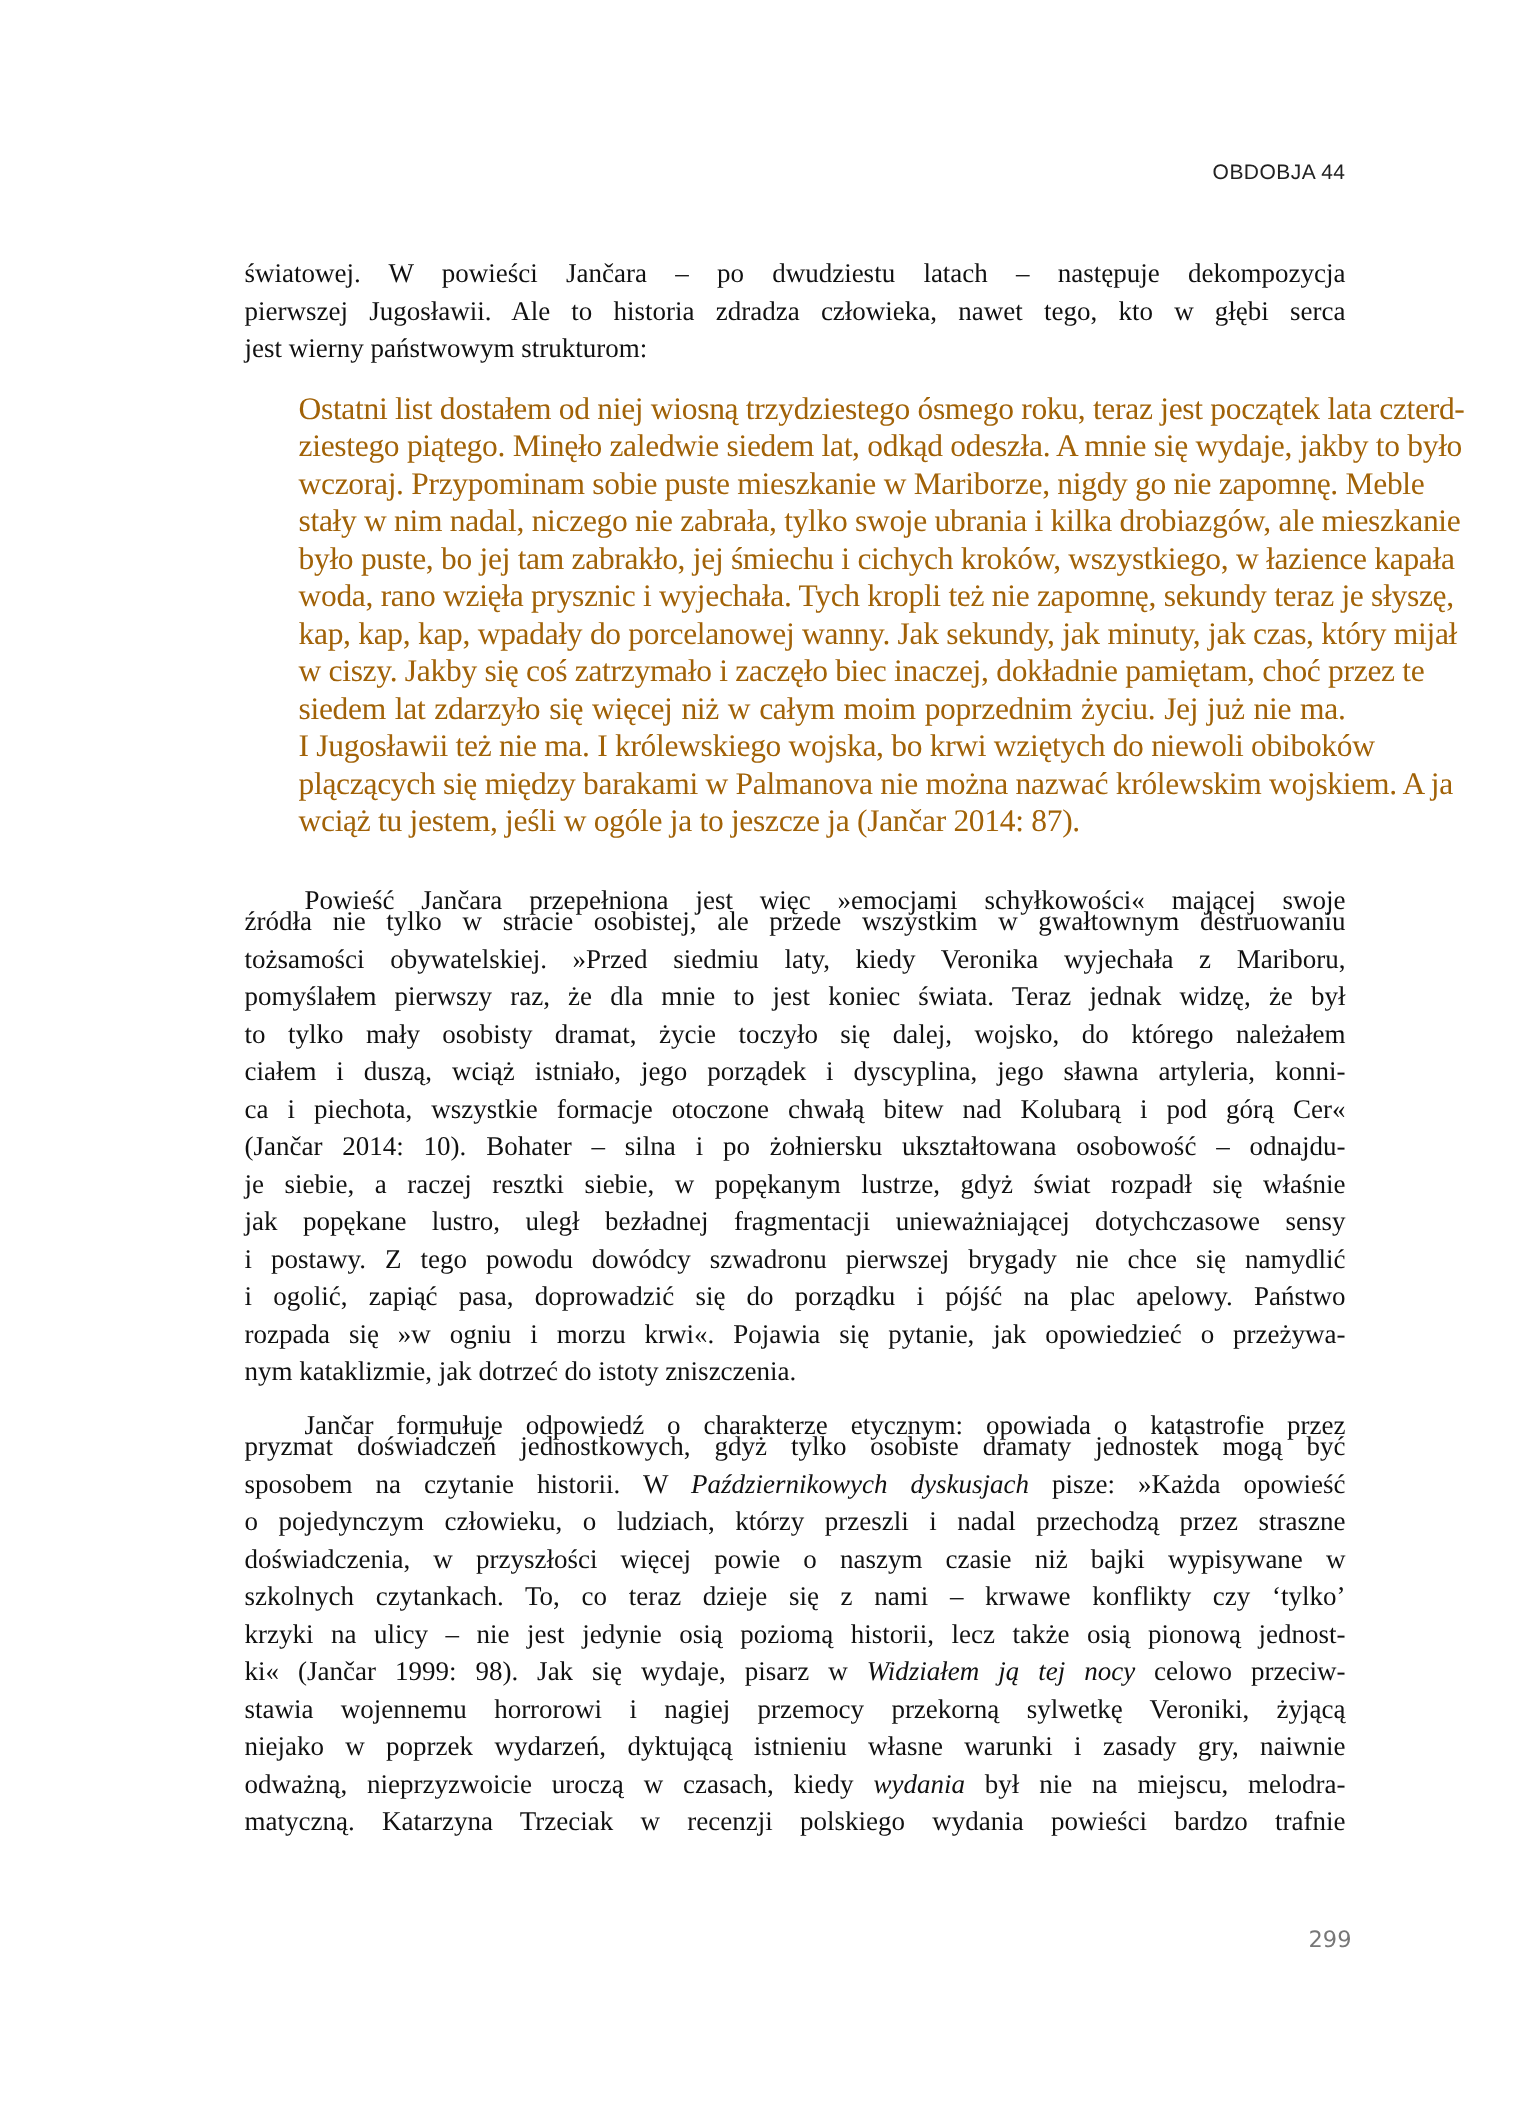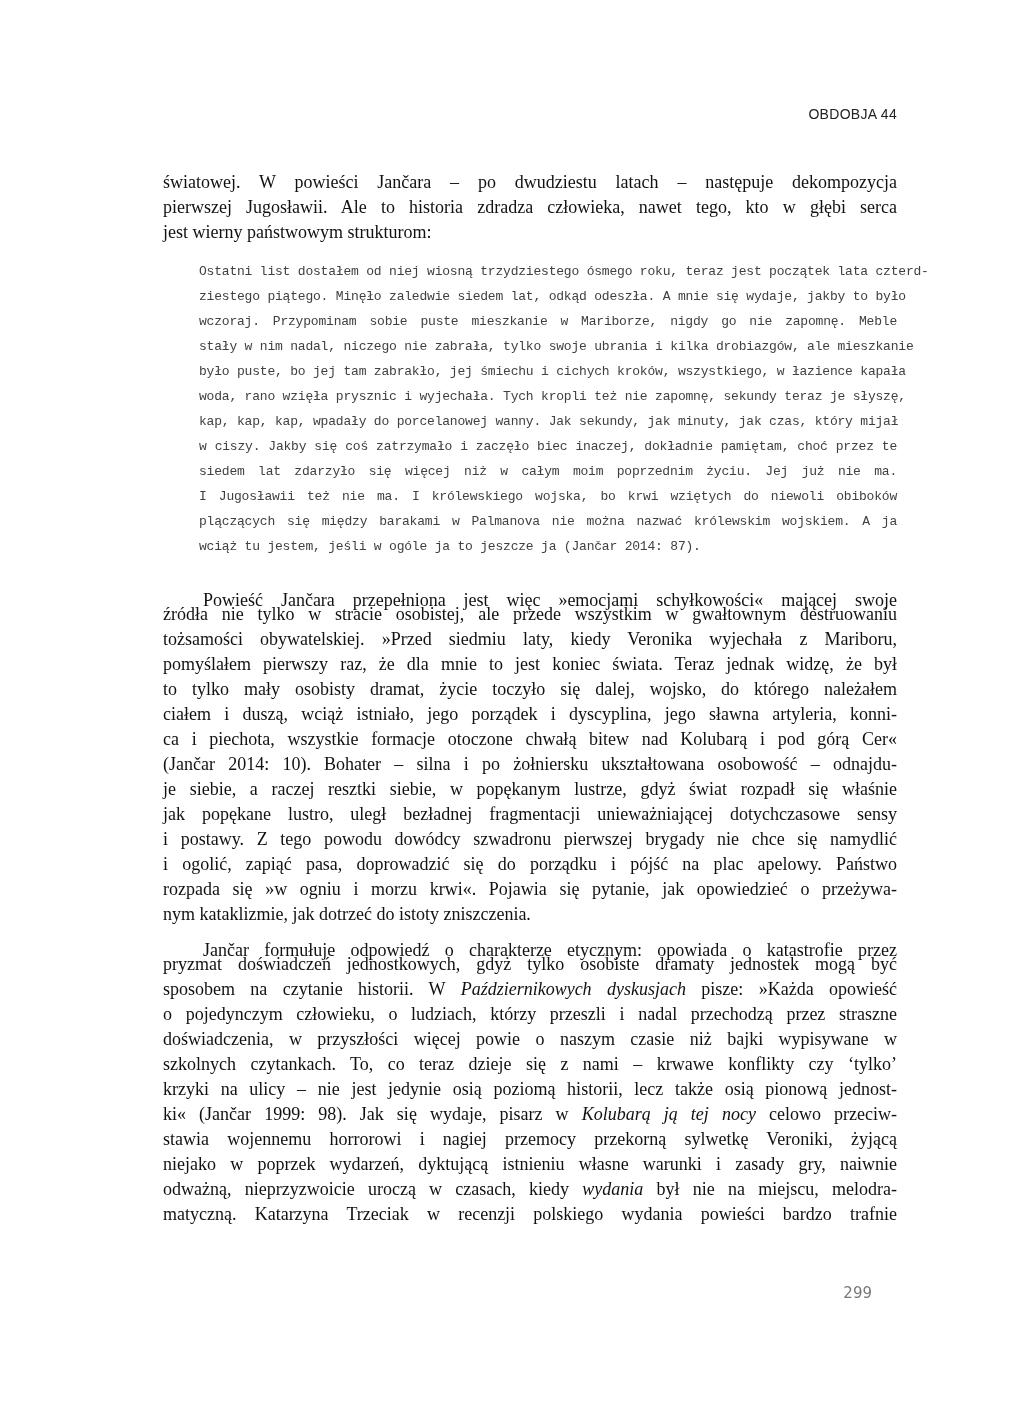--- a/index.html
+++ b/index.html
@@ -2,34 +2,34 @@
 <html><head>
   <meta charset="utf-8">
   <style>
     html, body { margin: 0; padding: 0; background: #ffffff; }
     body { width: 1024px; height: 1412px; position: relative; overflow: hidden; }
     .header {
       position: absolute; top: 106px; right: 127px;
       font-family: "Liberation Sans", sans-serif; font-size: 14px; color: #222; letter-spacing: 0.3px; text-align: center;
     }
     .page-number {
-      position: absolute; top: 1284px; right: 152px;
+      position: absolute; top: 1284px; right: 123px;
       font-family: "DejaVu Sans", sans-serif; font-size: 15px; color: #777;
     }
     .line {
       position: absolute; left: 163px; width: 734px;
       font-family: "Liberation Serif", serif; font-size: 18px; color: #111;
       white-space: nowrap; text-align: justify; text-align-last: justify;
       line-height: 24px; height: 24px;
     }
     .line.last { text-align-last: left; }
     .line.indent { padding-left: 40px; width: 694px; margin-top: 11px; }
     .q {
       position: absolute; left: 199px; width: 698px;
-      font-family: Liberation Mono, monospace; font-size: 13px; color: #404040;
+      font-family: Liberation Serif, serif; font-size: 21px; color: #a16207;
       white-space: nowrap; text-align: justify; text-align-last: justify;
       line-height: 20px; height: 20px; letter-spacing: -0.2px;
     }
     .q.last { text-align-last: left; }
     i { font-style: italic; }
   </style>
 </head>
 <body>
 
 <div class="header">OBDOBJA 44</div>
@@ -73,20 +73,20 @@
 </div>
 
 <div>
   <div class="line indent" style="top:927px">Jančar formułuje odpowiedź o charakterze etycznym: opowiada o katastrofie przez</div>
   <div class="line" style="top:952px">pryzmat doświadczeń jednostkowych, gdyż tylko osobiste dramaty jednostek mogą być</div>
   <div class="line" style="top:977px"><span>sposobem na czytanie historii. W </span><i>Październikowych dyskusjach</i><span> pisze: »Każda opowieść</span></div>
   <div class="line" style="top:1002px">o pojedynczym człowieku, o ludziach, którzy przeszli i nadal przechodzą przez straszne</div>
   <div class="line" style="top:1027px">doświadczenia, w przyszłości więcej powie o naszym czasie niż bajki wypisywane w</div>
   <div class="line" style="top:1052px">szkolnych czytankach. To, co teraz dzieje się z nami – krwawe konflikty czy ‘tylko’</div>
   <div class="line" style="top:1077px">krzyki na ulicy – nie jest jedynie osią poziomą historii, lecz także osią pionową jednost-</div>
-  <div class="line" style="top:1102px"><span>ki« (Jančar 1999: 98). Jak się wydaje, pisarz w </span><i>Kolubarą ją tej nocy</i><span> celowo przeciw-</span></div>
+  <div class="line" style="top:1102px"><span>ki« (Jančar 1999: 98). Jak się wydaje, pisarz w </span><i>Widziałem ją tej nocy</i><span> celowo przeciw-</span></div>
   <div class="line" style="top:1127px">stawia wojennemu horrorowi i nagiej przemocy przekorną sylwetkę Veroniki, żyjącą</div>
   <div class="line" style="top:1152px">niejako w poprzek wydarzeń, dyktującą istnieniu własne warunki i zasady gry, naiwnie</div>
   <div class="line" style="top:1177px"><span>odważną, nieprzyzwoicie uroczą w czasach, kiedy </span><i>wydania</i><span> był nie na miejscu, melodra-</span></div>
   <div class="line" style="top:1202px">matyczną. Katarzyna Trzeciak w recenzji polskiego wydania powieści bardzo trafnie</div>
 </div>
 
 <div class="page-number">299</div>
 
 </body></html>

